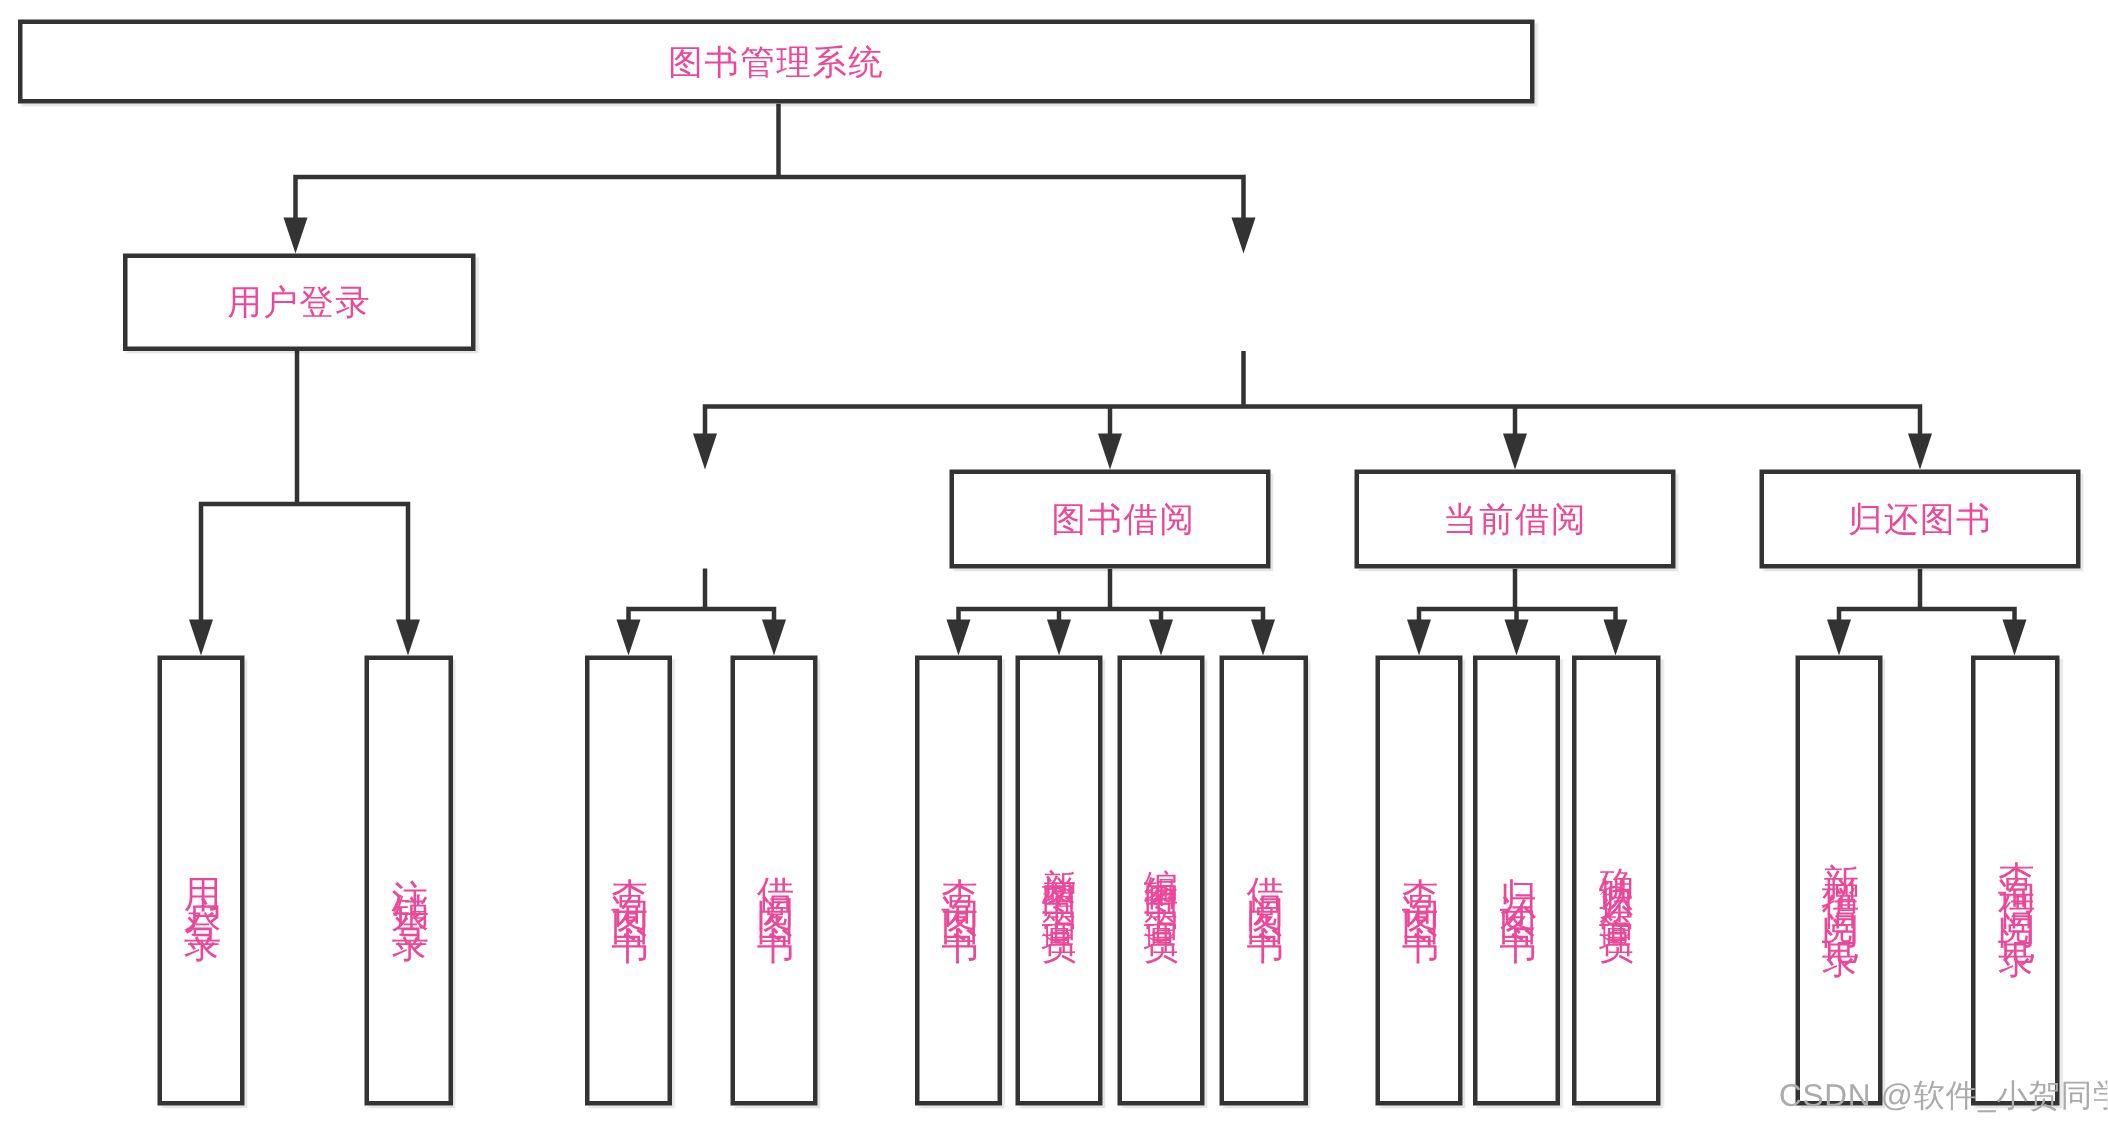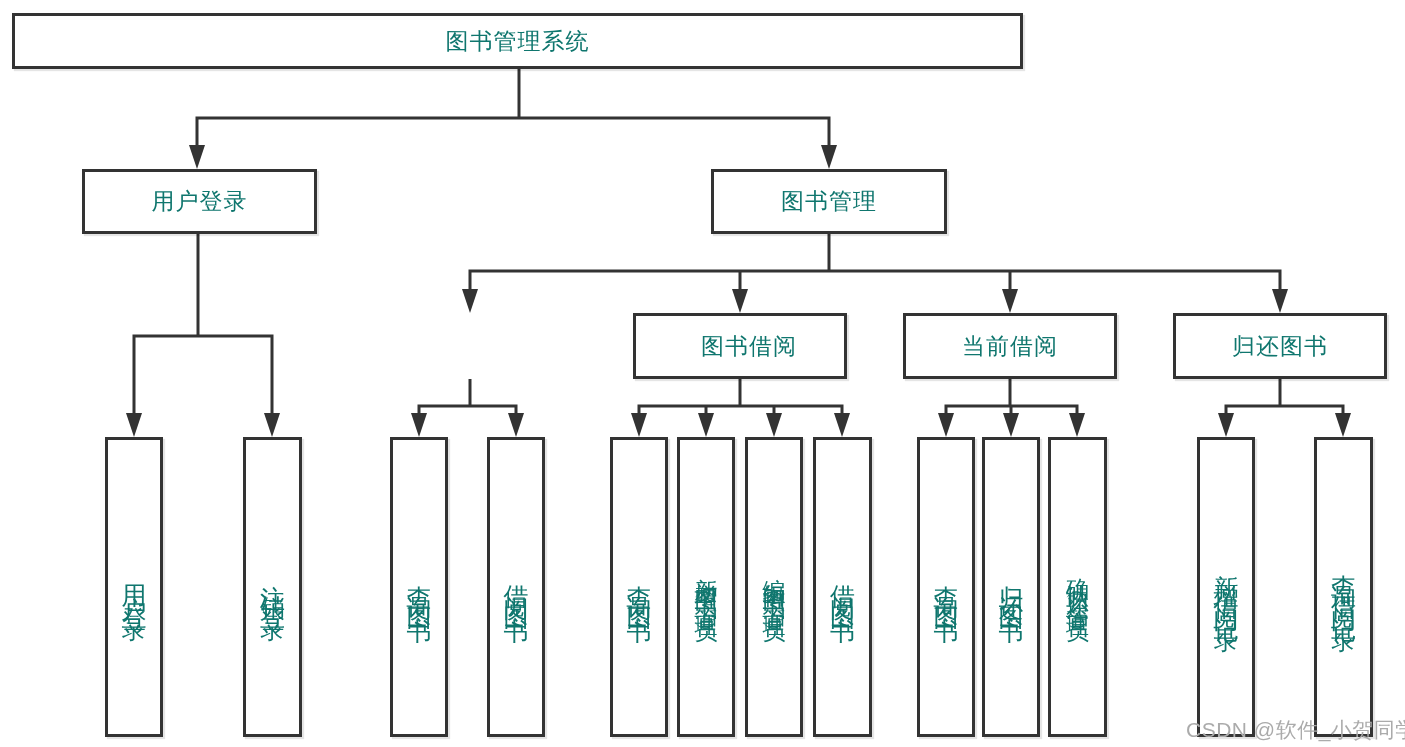--- a/index.html
+++ b/index.html
@@ -27,21 +27,21 @@
     stroke: none;
   }
   .node {
     position: absolute;
     box-sizing: border-box;
     border: 3px solid #333333;
     background: #ffffff;
     display: flex;
     align-items: center;
     justify-content: center;
-    color: #0f766e;
+    color: #ec4899;
     box-shadow: 2px 2px 1px rgba(0,0,0,0.10);
   }
   .h-label {
     font-size: 23px;
     letter-spacing: 1px;
     white-space: nowrap;
   }
   .leaf .v-label {
     writing-mode: vertical-rl;
     text-orientation: mixed;
@@ -132,23 +132,20 @@
     </g>
   </svg>
 
   <div class="node" style="left:12px; top:13px; width:1011px; height:56px;">
     <span class="h-label">图书管理系统</span>
   </div>
 
   <div class="node" style="left:82px; top:169px; width:235px; height:65px;">
     <span class="h-label">用户登录</span>
   </div>
-  <div class="node" style="left:711px; top:169px; width:236px; height:65px;">
-    <span class="h-label">图书管理</span>
-  </div>
 
   <div class="node" style="left:633px; top:313px; width:214px; height:66px;padding-left:18px;">
     <span class="h-label">图书借阅</span>
   </div>
   <div class="node" style="left:903px; top:313px; width:214px; height:66px;">
     <span class="h-label">当前借阅</span>
   </div>
   <div class="node" style="left:1173px; top:313px; width:214px; height:66px;">
     <span class="h-label">归还图书</span>
   </div>

